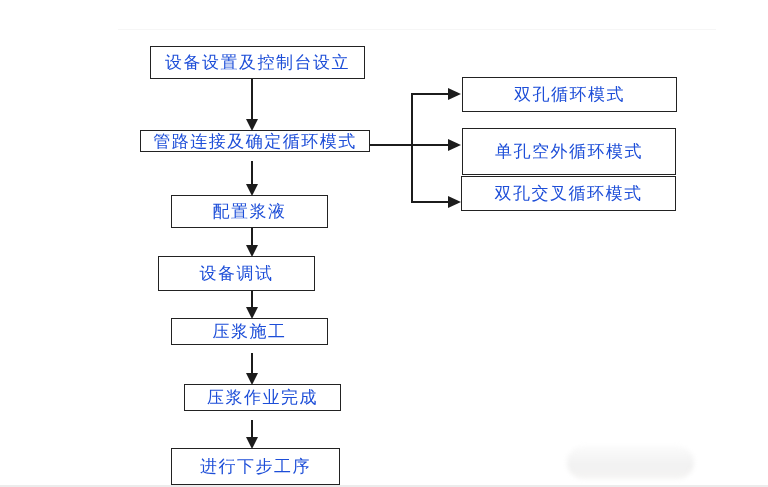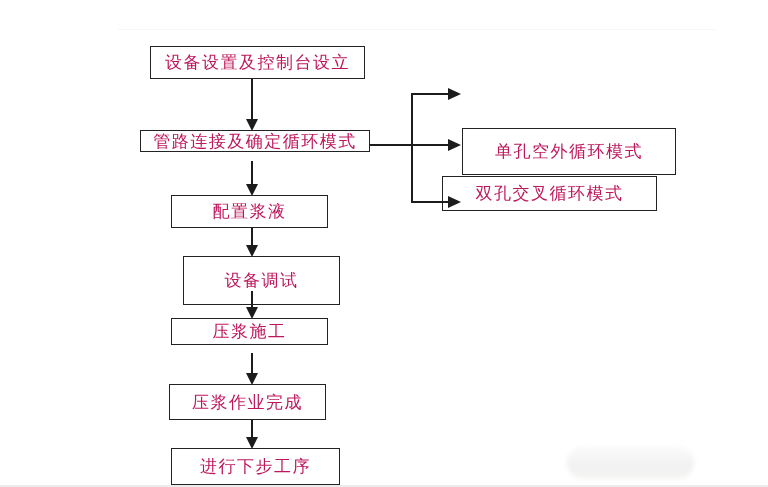--- a/index.html
+++ b/index.html
@@ -4,21 +4,21 @@
 <style>
   html,body{margin:0;padding:0;background:#fff;}
   .canvas{
     position:relative;width:768px;height:487px;background:#ffffff;overflow:hidden;
     font-family:"Liberation Sans",sans-serif;
   }
   .box{
     position:absolute;box-sizing:border-box;
     border:1.5px solid #222222;background:#ffffff;
     display:flex;align-items:center;justify-content:center;
-    font-size:17px;letter-spacing:1.5px;color:#be185d;white-space:nowrap;text-align:right;
+    font-size:17px;letter-spacing:1.5px;color:#1d4ed8;white-space:nowrap;text-align:right;
   }
   .vline{position:absolute;width:2px;background:#1c1c1c;}
   .hline{position:absolute;height:2px;background:#1c1c1c;}
   .arr-down{
     position:absolute;width:0;height:0;
     border-left:6px solid transparent;border-right:6px solid transparent;
     border-top:12px solid #1c1c1c;
   }
   .arr-right{
     position:absolute;width:0;height:0;
@@ -45,42 +45,45 @@
   </div>
 
   <div class="box" style="left:140px;top:130px;width:230px;height:22px">
     <span>管路连接及确定循环模式</span>
   </div>
 
   <div class="box" style="left:171px;top:195px;width:157px;height:33px">
     <span>配置浆液</span>
   </div>
 
-  <div class="box" style="left:183px;top:256px;width:157px;height:49px">
+  <div class="box" style="left:158px;top:256px;width:157px;height:35px">
     <span>设备调试</span>
   </div>
 
   <div class="box" style="left:171px;top:318px;width:157px;height:27px">
     <span>压浆施工</span>
   </div>
 
-  <div class="box" style="left:169px;top:384px;width:157px;height:36px">
+  <div class="box" style="left:184px;top:384px;width:157px;height:27px">
     <span>压浆作业完成</span>
   </div>
 
   <div class="box" style="left:171px;top:448px;width:169px;height:37px">
     <span>进行下步工序</span>
   </div>
 
+  <div class="box" style="left:462px;top:77px;width:215px;height:35px">
+    <span>双孔循环模式</span>
+  </div>
 
   <div class="box" style="left:462px;top:128px;width:214px;height:47px">
     <span>单孔空外循环模式</span>
   </div>
 
-  <div class="box" style="left:442px;top:176px;width:215px;height:35px">
+  <div class="box" style="left:461px;top:176px;width:215px;height:35px">
     <span>双孔交叉循环模式</span>
   </div>
 
   <div class="vline" style="left:251px;top:79px;height:41px"></div>
   <div class="arr-down" style="left:246px;top:119px"></div>
 
   <div class="vline" style="left:251px;top:161px;height:24px"></div>
   <div class="arr-down" style="left:246px;top:184px"></div>
 
   <div class="vline" style="left:251px;top:228px;height:18px"></div>

